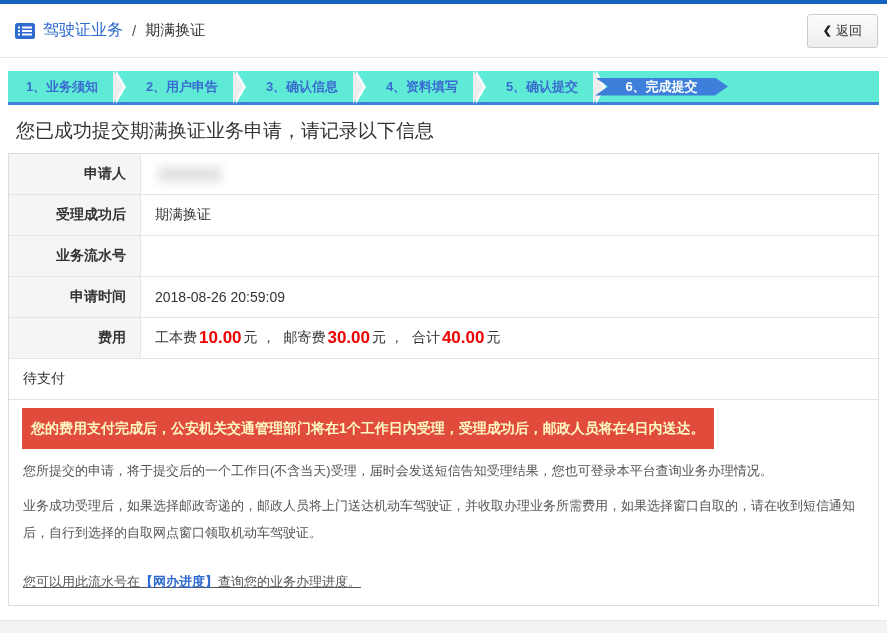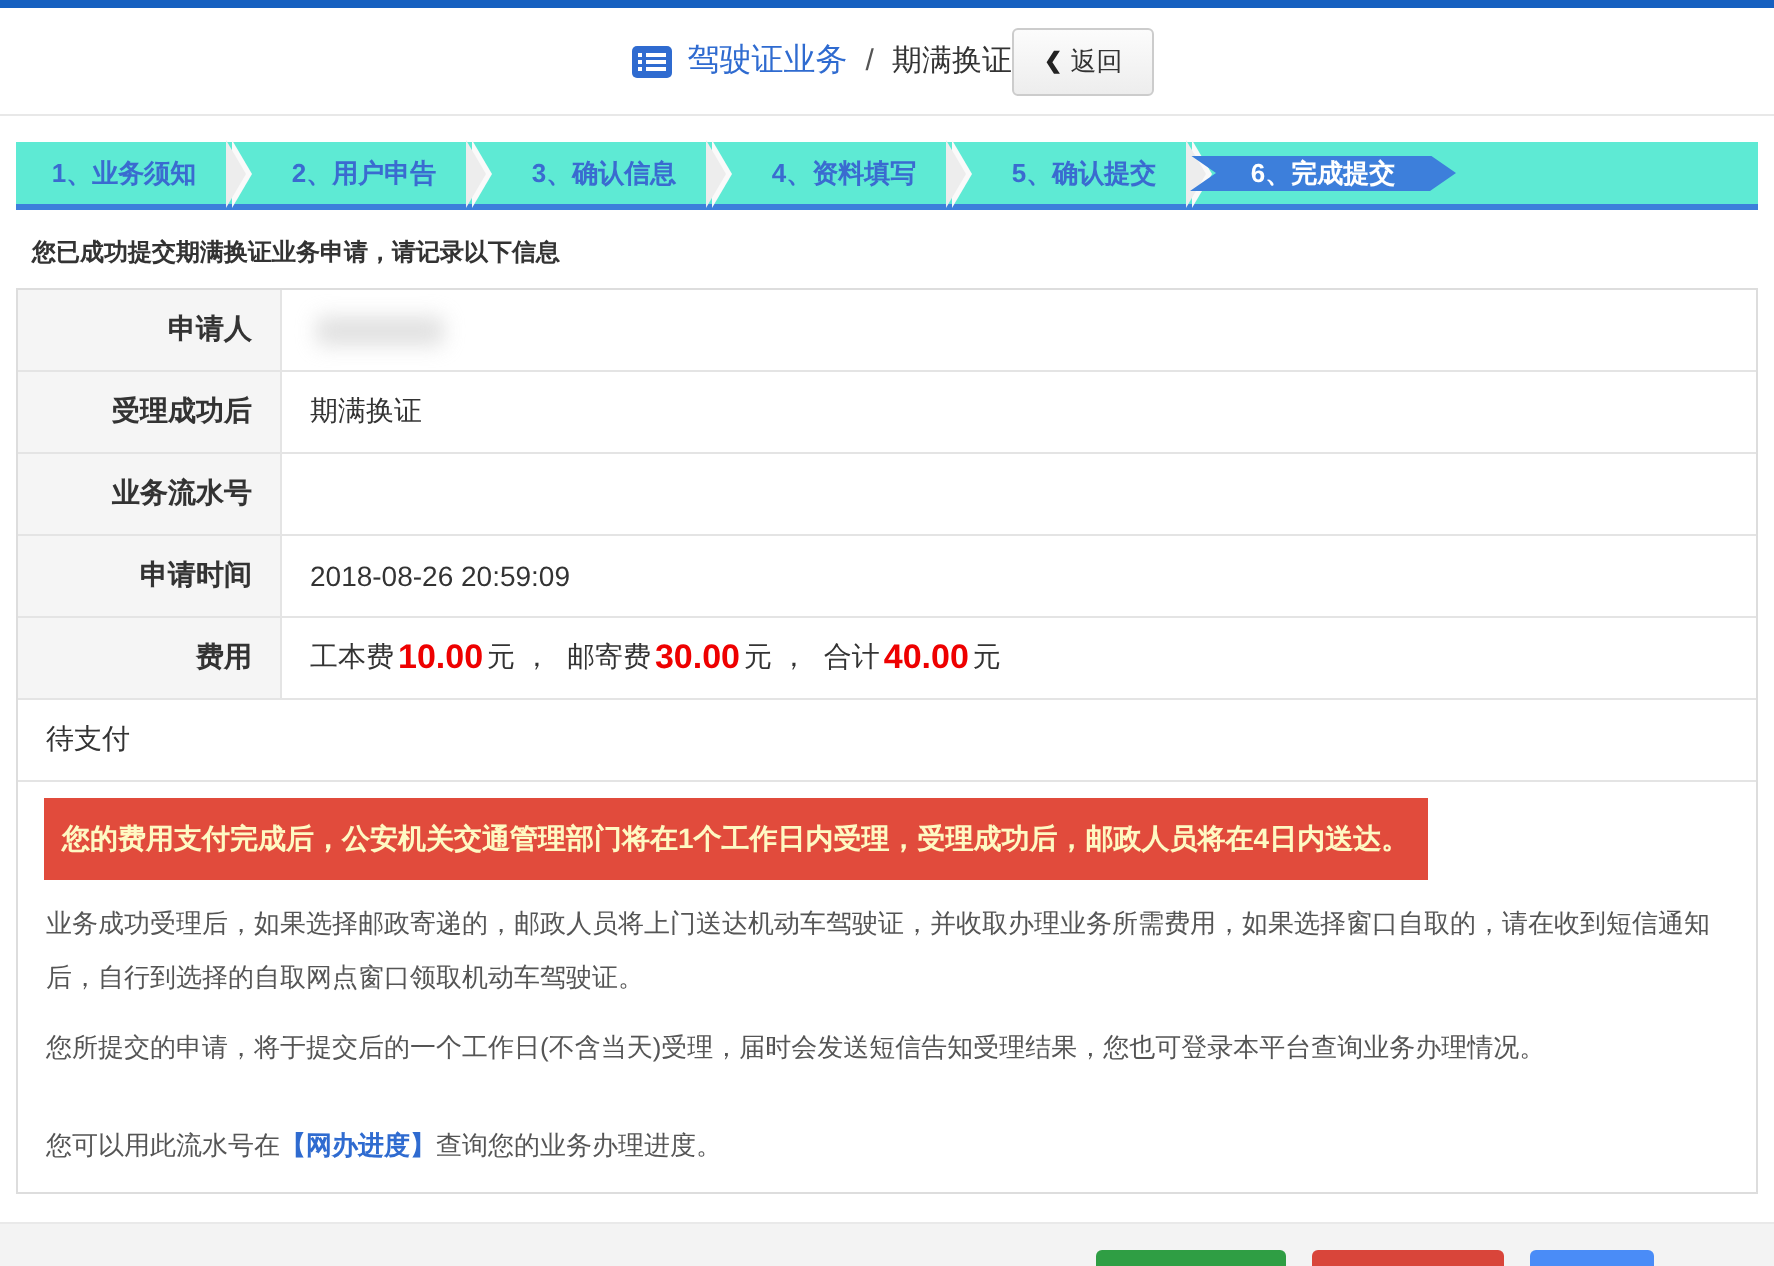--- a/index.html
+++ b/index.html
@@ -12,21 +12,21 @@
     position: relative;
   }
   
   .topbar { height: 4px; background: #1660c0; }
 
   
   .header {
     height: 54px;
     display: flex;
     align-items: center;
-    justify-content: center;
+    justify-content: space-between;
     padding: 0 9px 0 14px;
     border-bottom: 1px solid #e8e8e8;
     background: #fff;
   }
   .header-left { display: flex; align-items: center; gap: 7px; }
   .doc-icon { display: inline-flex; }
   .crumb-primary { color: #2f6bd0; font-size: 16px; }
   .crumb-sep { color: #555; font-size: 15px; margin: 0 2px; }
   .crumb-secondary { color: #333; font-size: 15px; }
   .back-top-btn {
@@ -65,21 +65,21 @@
     border-left: 10px solid #ededed;
   }
   .step.active {
     width: 133px; margin-left: -13px; z-index: 1;
     background: #3d7fdb; color: #fff;
     clip-path: polygon(0 0, calc(100% - 13px) 0, 100% 50%, calc(100% - 13px) 100%, 0 100%, 13px 50%);
   }
   .steps-filler { flex: 1; }
 
   
-  .success-msg { margin: 13px 0 9px 16px; font-size: 12px; color: #333; font-weight: bold; }
+  .success-msg { margin: 13px 0 9px 16px; font-size: 19px; color: #333; }
 
   
   .panel { margin: 0 8px; border: 1px solid #ddd; background: #fff; padding-bottom: 10px; }
   .trow { display: flex; min-height: 41px; border-bottom: 1px solid #e4e4e4; }
   .tlabel {
     width: 132px; flex: none;
     background: #f5f5f5; border-right: 1px solid #e4e4e4;
     display: flex; align-items: center; justify-content: flex-end;
     padding-right: 14px;
     font-size: 14px; font-weight: bold; color: #333;
@@ -103,21 +103,21 @@
   .fee-sep { margin-right: 8px; }
 
   .warn-banner {
     display: inline-block;
     margin: 8px 14px 0 13px;
     background: #e14b3c; color: #fef9c3;
     font-size: 14px; font-weight: bold;
     line-height: 19px; padding: 11px 9px;
   }
   .body-text { margin: 8px 16px 0 14px; font-size: 13px; color: #555; line-height: 27px; }
-  .progress-line { margin-top: 22px; }
+  .progress-line { margin-top: 22px; text-decoration: underline; }
   .progress-link { color: #2f6bd0; font-weight: bold; cursor: pointer; }
 
   
   .footer {
     margin-top: 14px; height: 62px;
     background: #f3f3f3; border-top: 1px solid #e9e9e9;
     display: flex; align-items: center; justify-content: flex-end;
     gap: 13px; padding-right: 60px;
   }
   .btn {
@@ -212,22 +212,22 @@
       <span>元</span>
     </div>
   </div>
 
   <div class="trow">
     <div class="tvalue">待支付</div>
   </div>
 
   <div class="warn-banner">您的费用支付完成后，公安机关交通管理部门将在1个工作日内受理，受理成功后，邮政人员将在4日内送达。</div>
 
+  <div class="body-text">您所提交的申请，将于提交后的一个工作日(不含当天)受理，届时会发送短信告知受理结果，您也可登录本平台查询业务办理情况。</div>
   <div class="body-text">业务成功受理后，如果选择邮政寄递的，邮政人员将上门送达机动车驾驶证，并收取办理业务所需费用，如果选择窗口自取的，请在收到短信通知后，自行到选择的自取网点窗口领取机动车驾驶证。</div>
-  <div class="body-text">您所提交的申请，将于提交后的一个工作日(不含当天)受理，届时会发送短信告知受理结果，您也可登录本平台查询业务办理情况。</div>
 
   <div class="body-text progress-line">
     <span>您可以用此流水号在</span><span class="progress-link">【网办进度】</span><span>查询您的业务办理进度。</span>
   </div>
 
 </div>
 
 <div class="footer">
   <button class="btn btn-green">¥ 继续支付</button>
   <button class="btn btn-red">¥ 取消支付</button>

